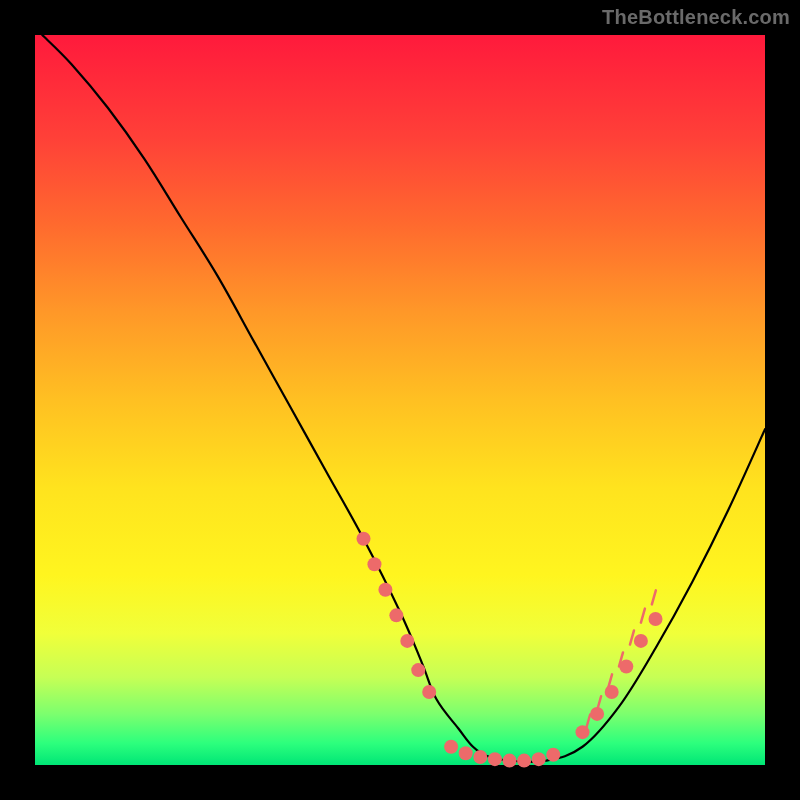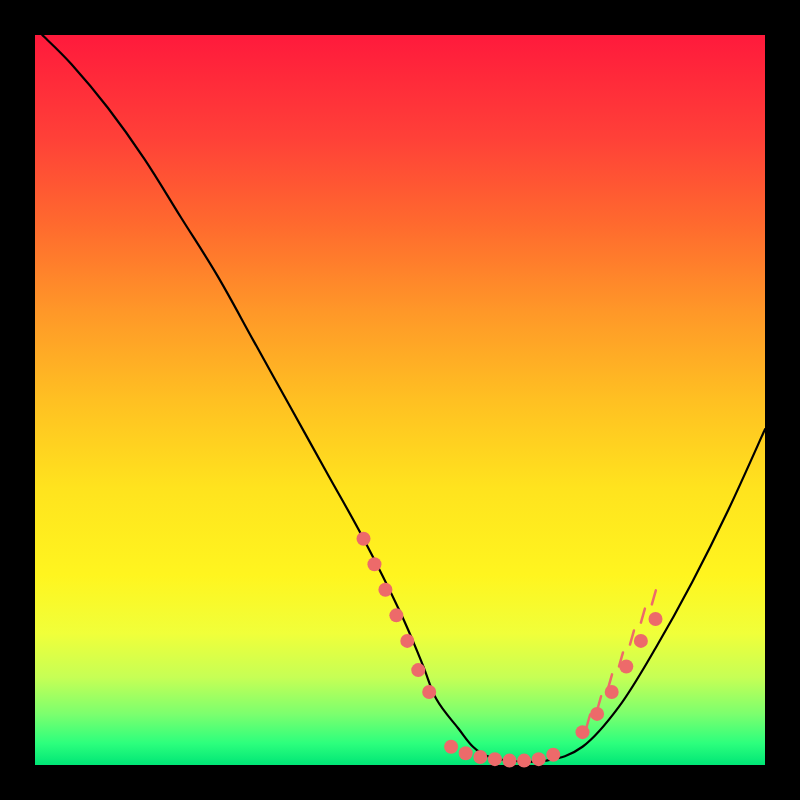--- a/index.html
+++ b/index.html
@@ -98,14 +98,15 @@
           <circle cx="547.50" cy="697.15" r="7" fill="#ed6a6a"></circle>
           <circle cx="562.10" cy="678.90" r="7" fill="#ed6a6a"></circle>
           <circle cx="576.70" cy="657.00" r="7" fill="#ed6a6a"></circle>
           <circle cx="591.30" cy="631.45" r="7" fill="#ed6a6a"></circle>
           <circle cx="605.90" cy="605.90" r="7" fill="#ed6a6a"></circle>
           <circle cx="620.50" cy="584.00" r="7" fill="#ed6a6a"></circle>
         </g>
     </svg>
   </div>
 
+  <div class="watermark">TheBottleneck.com</div>
 
 </div>
 
 </body></html>

